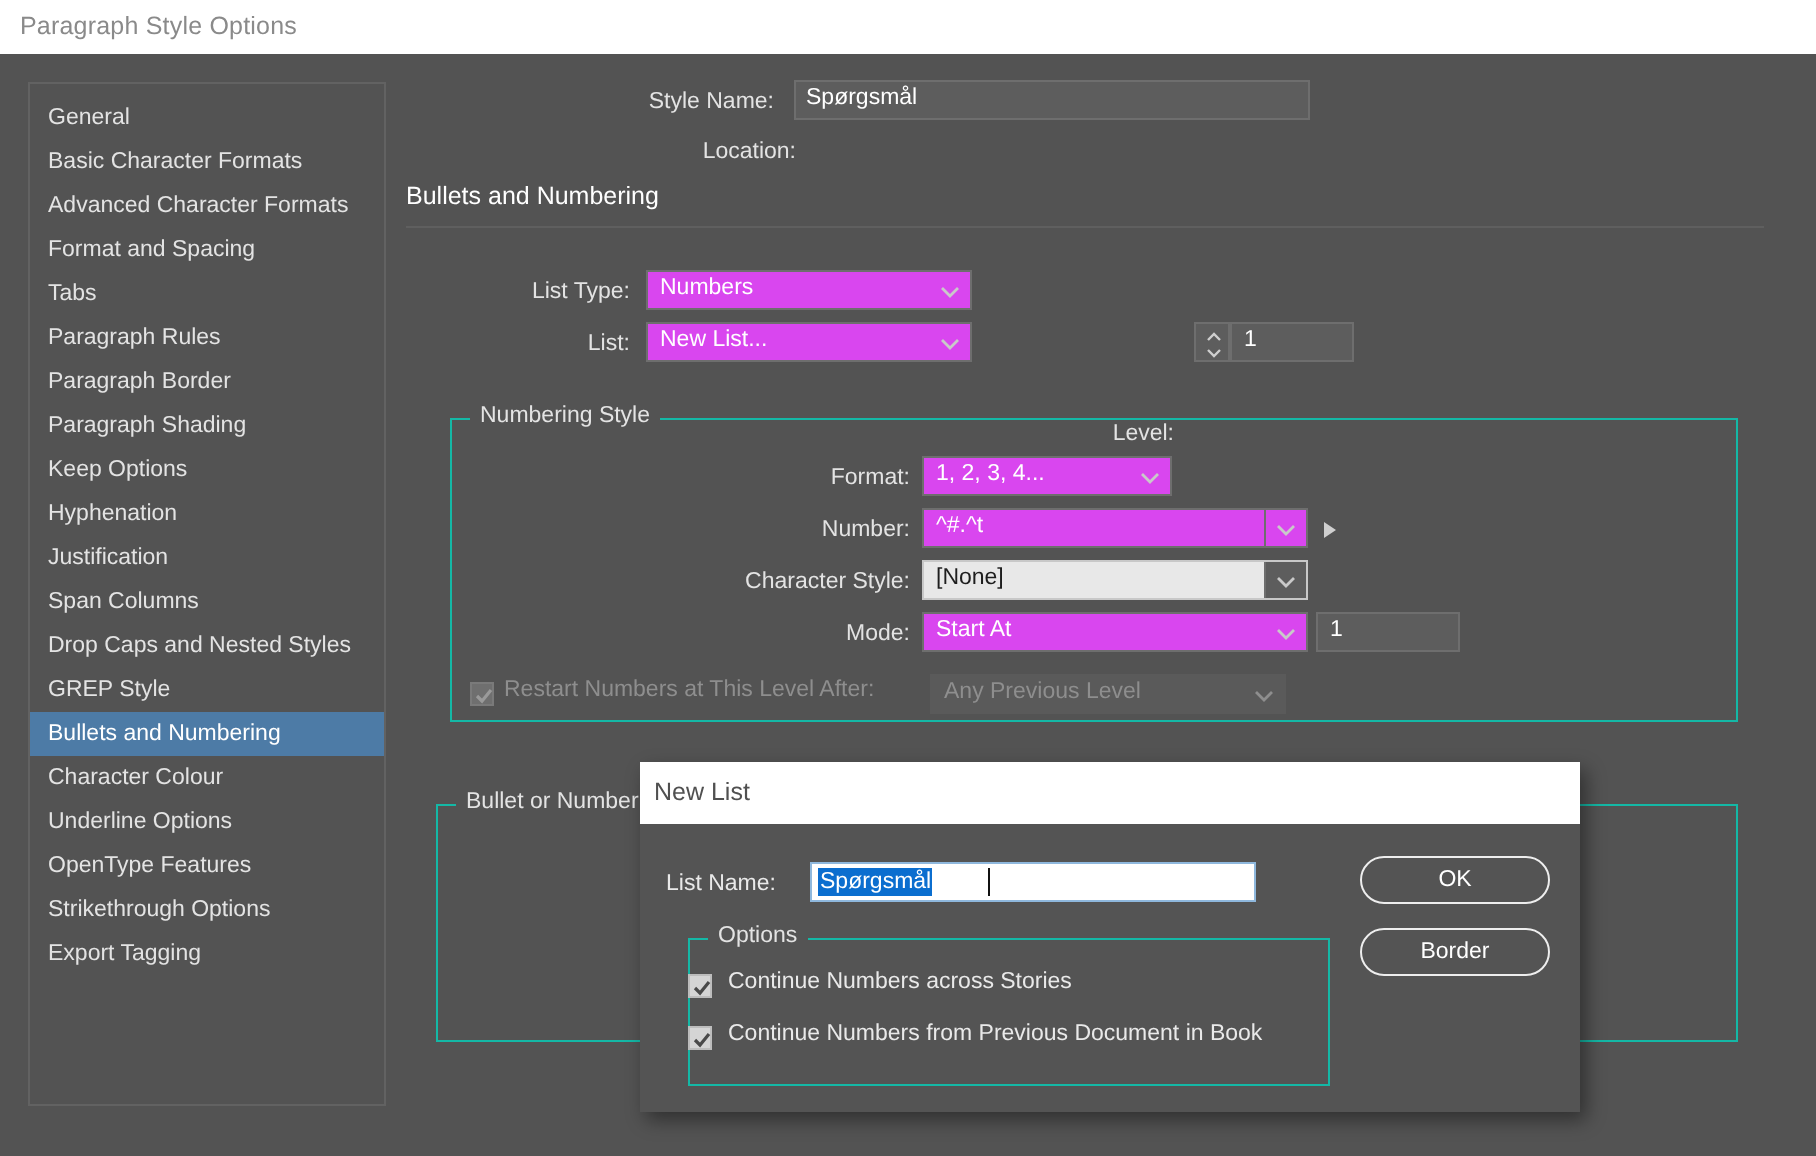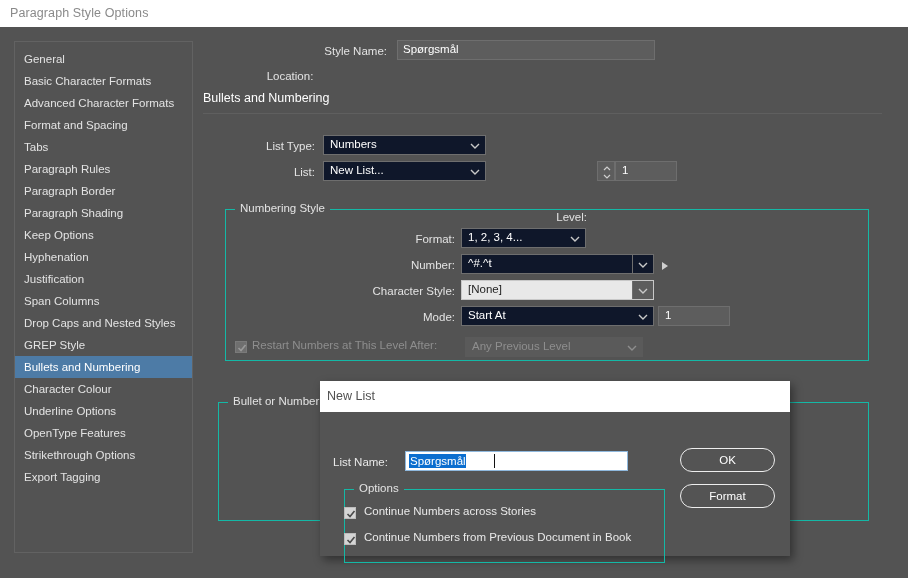--- a/index.html
+++ b/index.html
@@ -88,42 +88,42 @@
     width: 258px; height: 20px;
     background: #5d5d5d;
     border: 1px solid #6e6e6e;
     box-sizing: border-box;
     font-size: 11.5px;
     color: #ffffff;
     padding: 2px 0 0 5px;
     white-space: nowrap;
     overflow: hidden;
   }
-  .location-label { left: 0px; top: 43px; width: 194px; text-align: center; }
+  .location-label { left: 11px; top: 43px; width: 194px; }
 
   
   .section-title {
     position: absolute;
     left: 10px; top: 64px;
     font-size: 12.5px;
     color: #ffffff;
     white-space: nowrap;
   }
   .section-rule {
     position: absolute;
     left: 10px; top: 86px;
     width: 679px; height: 1px;
     background: #5f5f5f;
   }
 
   
   .combo {
     position: absolute;
     height: 20px;
-    background: #0f172a;
+    background: #d946ef;
     border: 1px solid #6e6e6e;
     box-sizing: border-box;
     font-size: 11.5px;
     color: #ffffff;
     white-space: nowrap;
     overflow: hidden;
   }
   .combo .txt {
     position: absolute;
     left: 6px; top: 2px;
@@ -231,21 +231,21 @@
   }
   .modal-title {
     position: absolute;
     left: 7px; top: 8px;
     font-size: 12.5px;
     color: #505050;
   }
   .modal-body {
     position: absolute;
     left: 0; top: 31px;
-    width: 100%; height: 144px; margin-top: 20px;
+    width: 100%; height: 144px;
   }
   .listname-label {
     position: absolute;
     left: 13px; top: 24px;
     font-size: 11.5px;
     color: #e9e9e9;
     white-space: nowrap;
   }
   .listname-input {
     position: absolute;
@@ -457,18 +457,18 @@
       <div class="cbox-label" style="left:44px; top:73px;">Continue Numbers across Stories</div>
 
       <div class="cbox on" style="left:24px; top:101px;">
         <svg width="10" height="10" viewBox="0 0 10 10">
             <path d="M1.5 5 L4 7.5 L8.5 2" fill="none" stroke="#4a4a4a" stroke-width="1.6"></path>
           </svg>
       </div>
       <div class="cbox-label" style="left:44px; top:99px;">Continue Numbers from Previous Document in Book</div>
 
       <button class="pillbtn" style="left:360px; top:16px;">OK</button>
-      <button class="pillbtn" style="left:360px; top:52px;">Format</button>
+      <button class="pillbtn" style="left:360px; top:52px;">Border</button>
 
     </div>
   </div>
 
 </div>
 
 </body></html>

